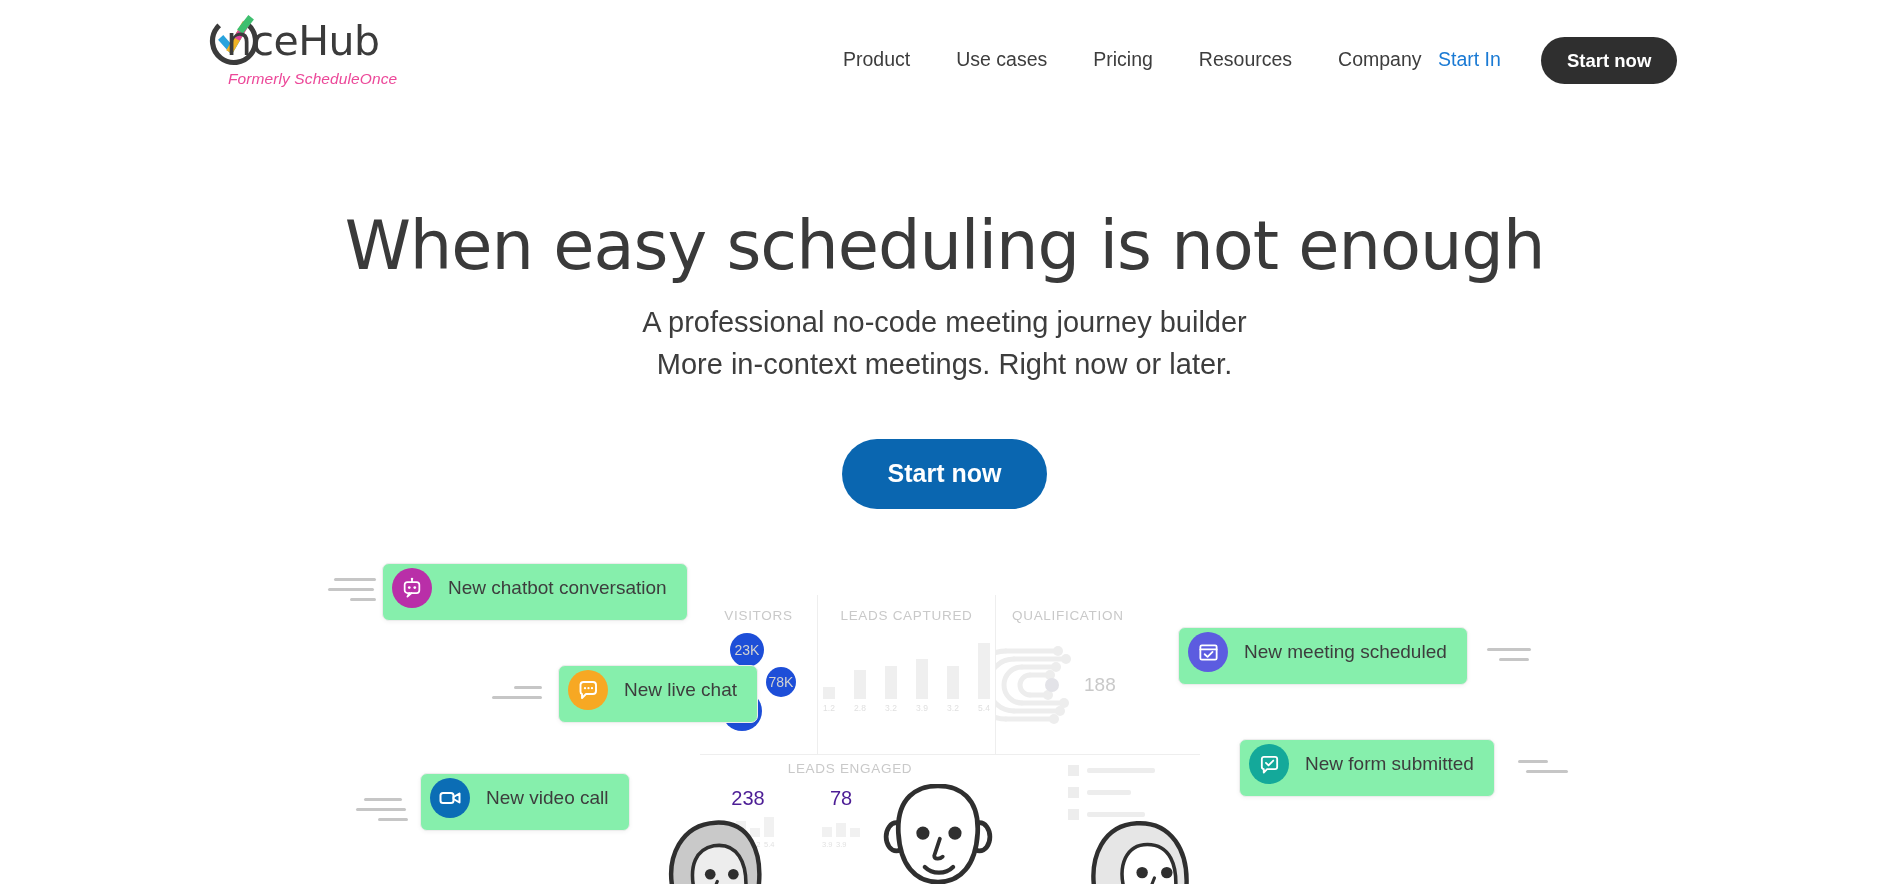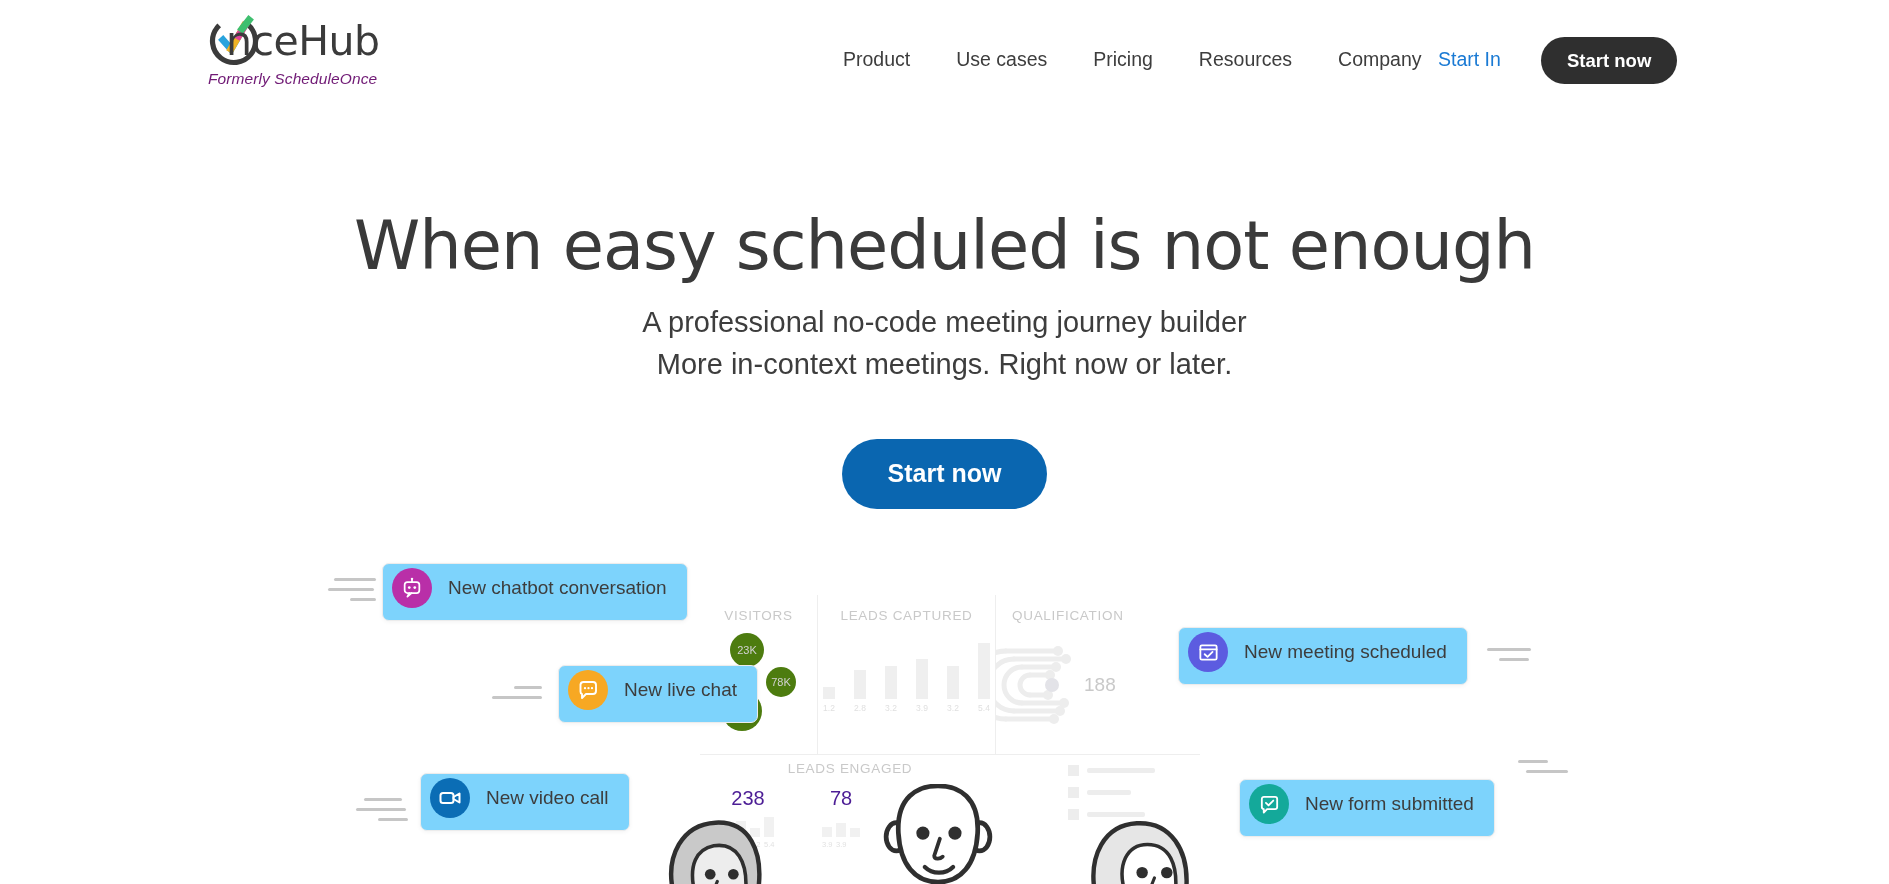--- a/index.html
+++ b/index.html
@@ -53,22 +53,23 @@
     letter-spacing: -0.5px;
     line-height: 1;
     margin-left: -44px;
     position: relative;
     z-index: 2;
     font-family: "DejaVu Sans", sans-serif;
   }
   .logo-sub {
     font-size: 15.5px;
     font-style: italic;
-    color: #701a75;
+    color: #ec4899;
     margin-top: 4px;
+    margin-left: 20px;
     letter-spacing: 0.1px;
   }
 
   .nav {
     position: absolute;
     left: 820px;
     top: 0;
     height: 118px;
     display: flex;
     align-items: center;
@@ -184,26 +185,26 @@
 
   .bubbles {
     position: relative;
     height: 110px;
     width: 118px;
     margin: 0 auto;
   }
   .bubble {
     position: absolute;
     border-radius: 50%;
-    background: #4d7c0f;
+    background: #1d4ed8;
     color: #d2d2d2;
     display: flex;
     align-items: center;
     justify-content: center;
-    font-size: 11px;
+    font-size: 14px;
   }
   .bub-15m {
     color: #c9c9c9;
     font-size: 19px;
     background: transparent;
   }
 
   .barchart {
     display: flex;
     align-items: flex-end;
@@ -263,21 +264,21 @@
   .side-ln { height: 5px; background: #ededed; border-radius: 2px; }
 
   
   .person { position: absolute; z-index: 8; }
 
   
   .notif {
     position: absolute;
     display: flex;
     align-items: center;
-    background: #7dd3fc;
+    background: #86efac;
     border: 1px solid #ececec;
     border-radius: 7px;
     box-shadow: 0 1px 4px rgba(0,0,0,0.05);
     height: 58px;
     padding: 0 20px 8px 9px;
     z-index: 40;
   }
   .notif-icon {
     width: 40px; height: 40px;
     border-radius: 50%;
@@ -326,21 +327,21 @@
       <span class="nav-item">Resources</span>
       <span class="nav-item">Company</span>
     </nav>
 
     <a class="signin">Start In</a>
 
     <button class="start-now-top">Start now</button>
   </header>
 
   <section class="hero">
-    <h1>When easy scheduled is not enough</h1>
+    <h1>When easy scheduling is not enough</h1>
     <div class="hero-sub">
       <div>A professional no-code meeting journey builder</div>
       <div>More in-context meetings. Right now or later.</div>
     </div>
     <div class="cta-wrap">
       <button class="cta-btn">Start now</button>
     </div>
   </section>
 
   <div class="dashboard">
@@ -586,21 +587,21 @@
   <div class="notif" style="left:420px;top:773px;">
     <span class="notif-icon" style="background:#0b6db5;">
       <svg width="24" height="24" viewBox="0 0 24 24" fill="none" stroke="#ffffff" stroke-width="2" stroke-linecap="round" stroke-linejoin="round">
         <rect x="2.5" y="7" width="13" height="10" rx="2.5"></rect>
         <path d="M15.5 11 L21.5 7.5 V16.5 L15.5 13 Z"></path>
       </svg>
     </span>
     <span class="notif-label">New video call</span>
   </div>
 
-  <div class="notif" style="left:1239px;top:779px;">
+  <div class="notif" style="left:1239px;top:739px;">
     <span class="notif-icon" style="background:#14a99a;">
       <svg width="23" height="23" viewBox="0 0 24 24" fill="none" stroke="#ffffff" stroke-width="1.9" stroke-linecap="round" stroke-linejoin="round">
         <path d="M4 6.2 A2.2 2.2 0 0 1 6.2 4 H17.8 A2.2 2.2 0 0 1 20 6.2 V14.6 A2.2 2.2 0 0 1 17.8 16.8 H9.5 L6 20.4 V16.8 A2.2 2.2 0 0 1 4 14.6 Z"></path>
         <path d="M8.3 10.4 L11 13 L15.9 7.9"></path>
       </svg>
     </span>
     <span class="notif-label">New form submitted</span>
   </div>
 
 </div>

